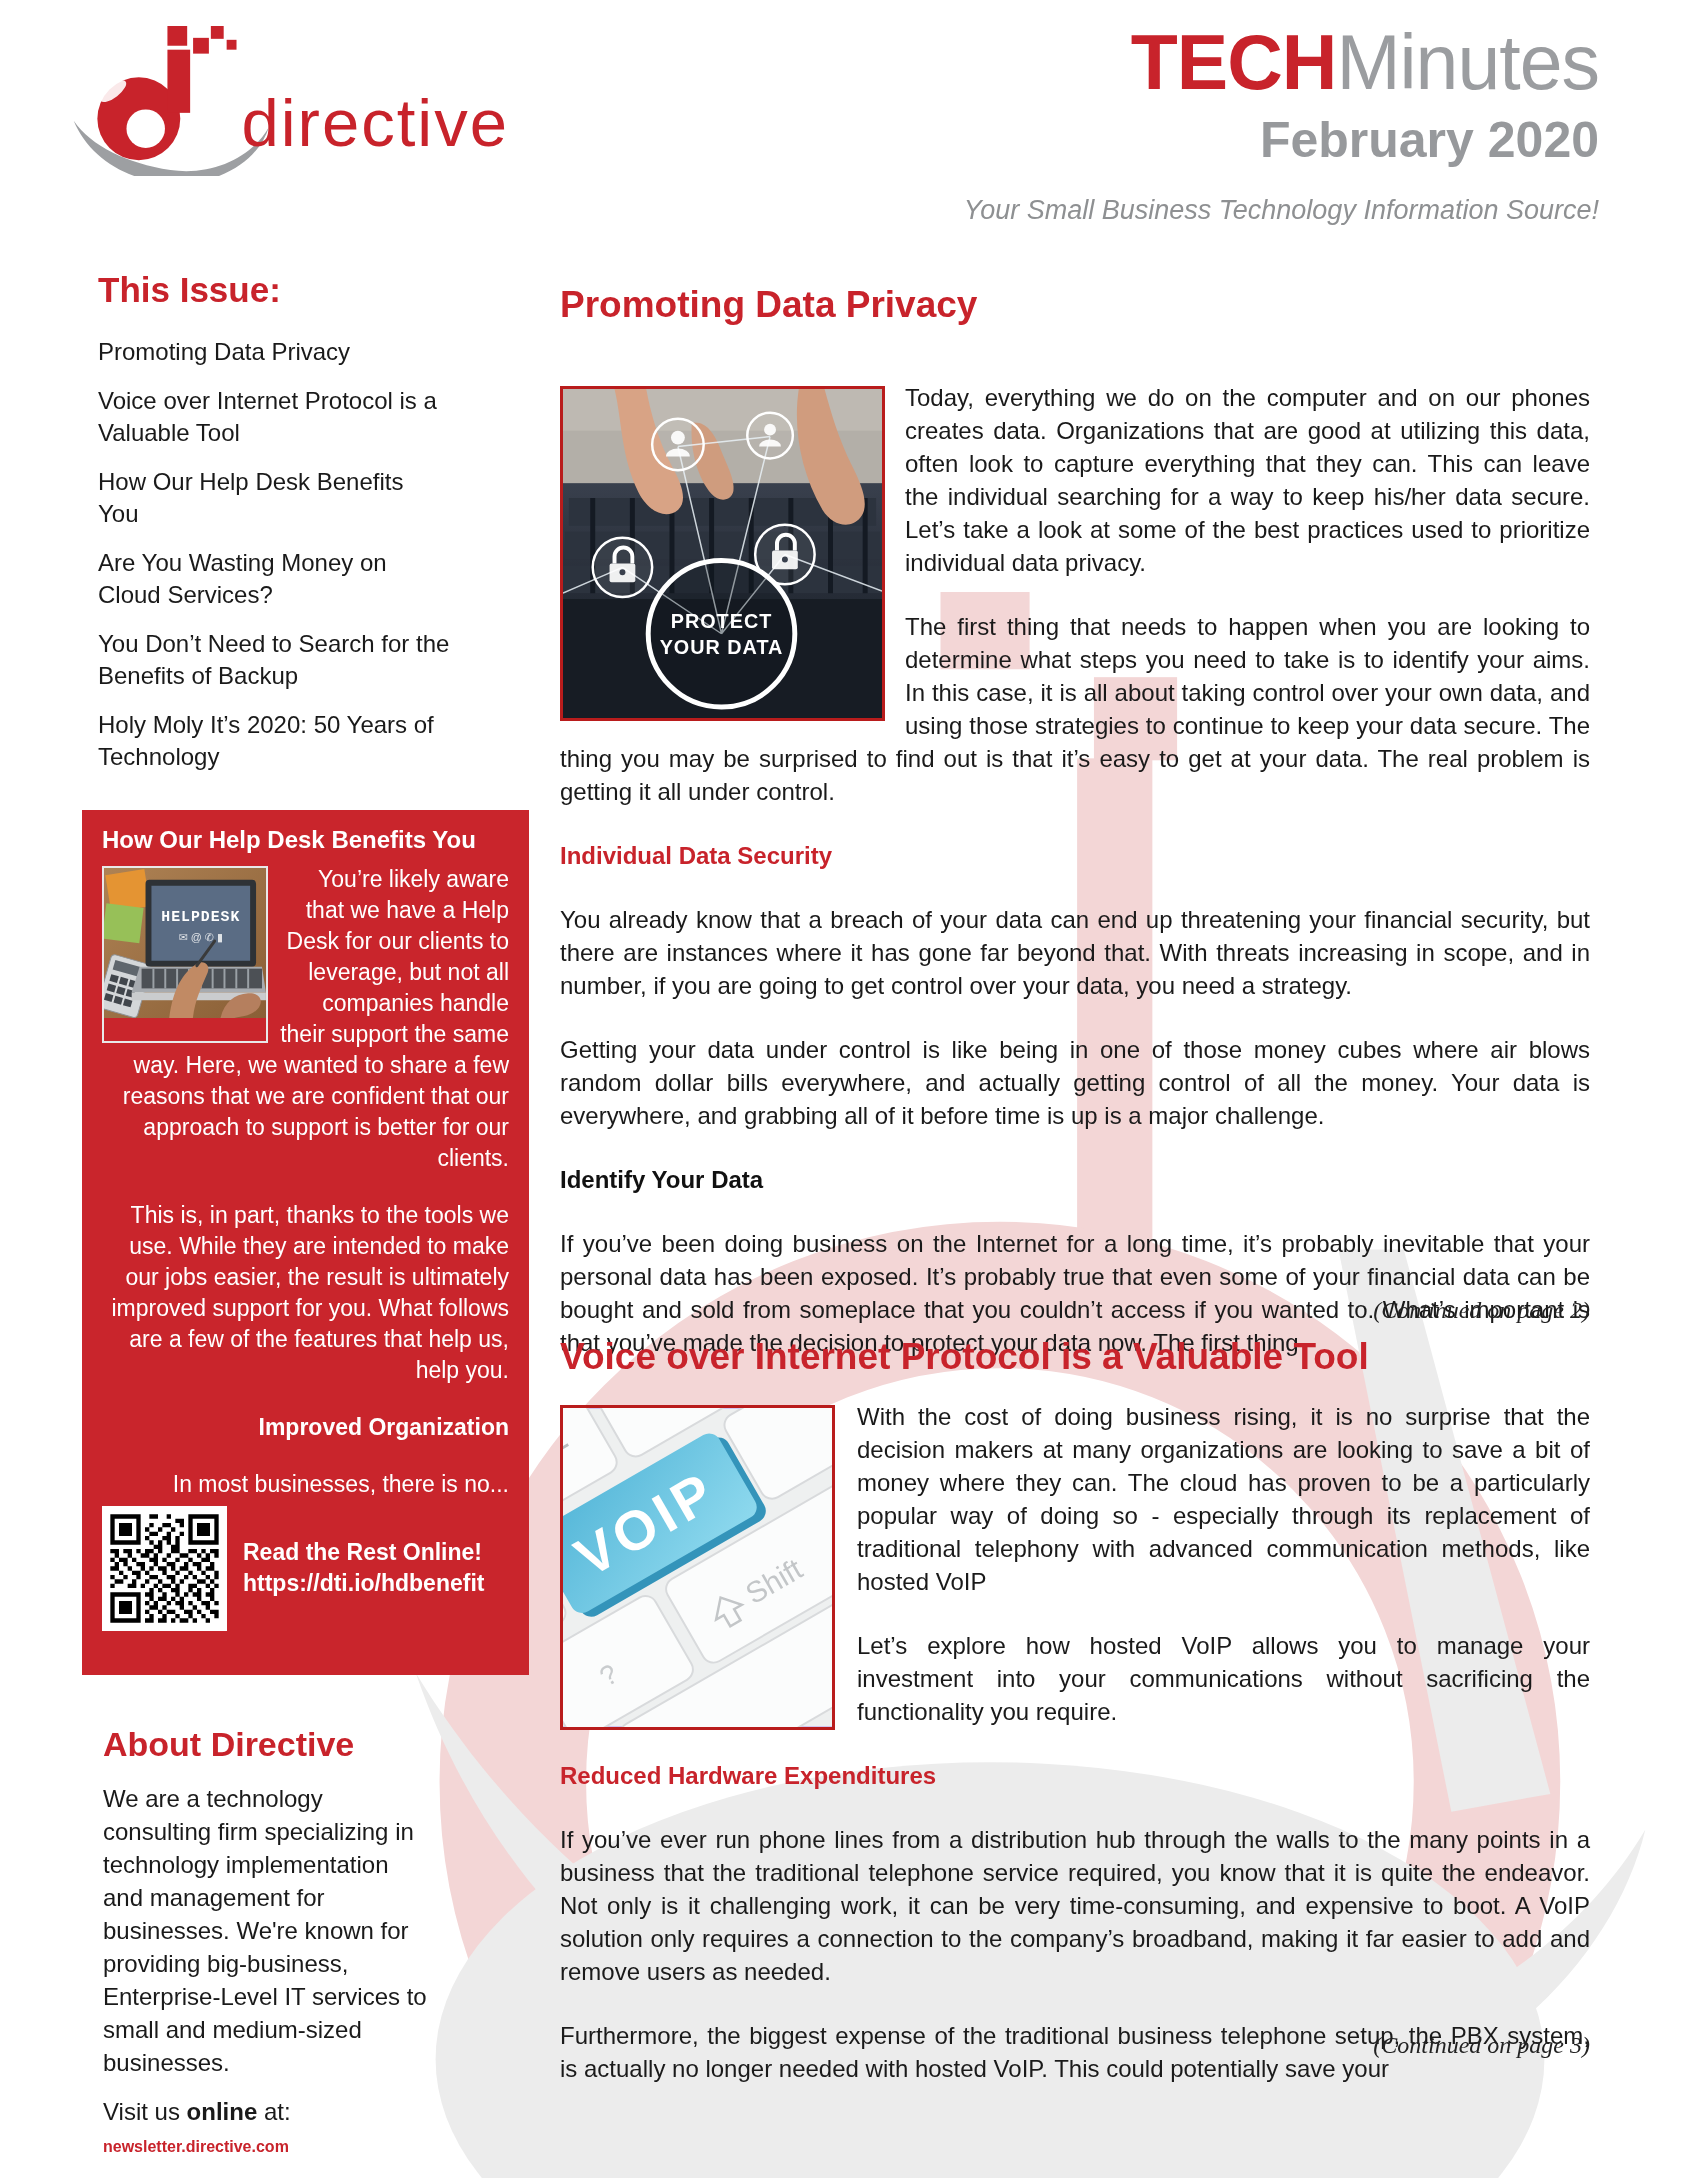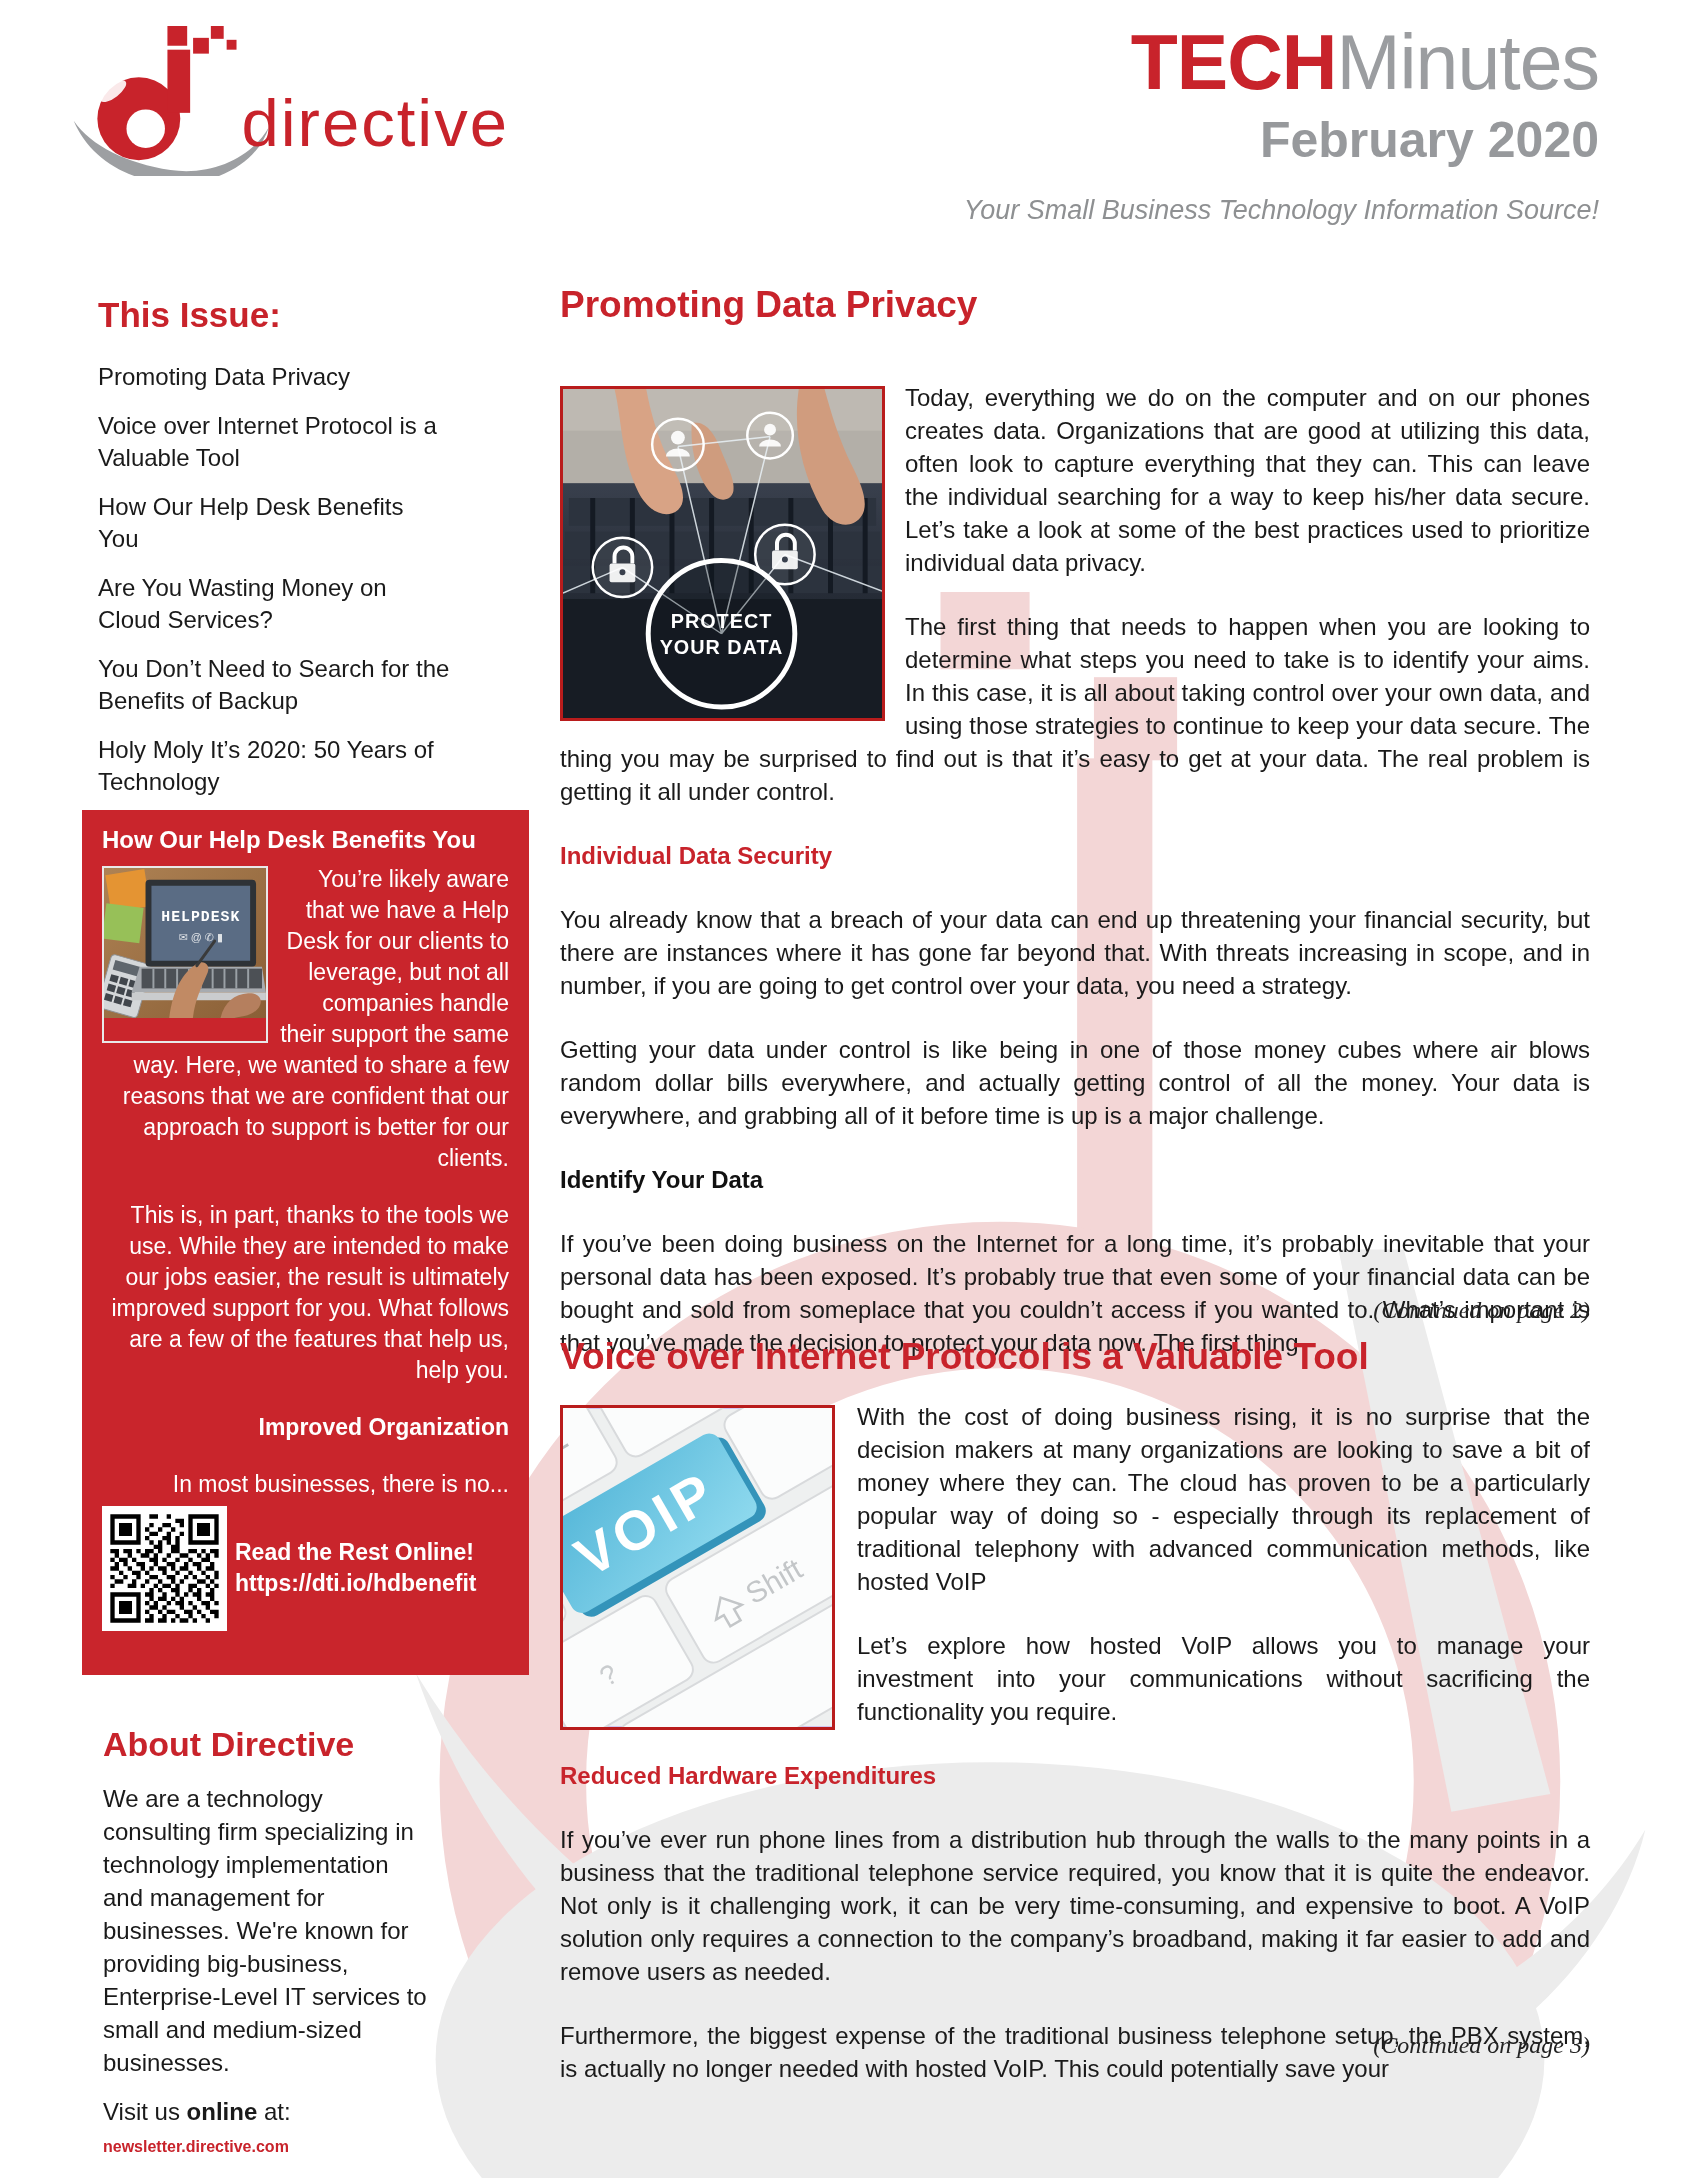--- a/index.html
+++ b/index.html
@@ -21,33 +21,33 @@
   
   .logo{left:65px;top:26px}
   .masthead{top:24px;right:84px;text-align:right}
   .mast-line1{font-size:77px;line-height:1;letter-spacing:-1px;white-space:nowrap}
   .mast-tech{color:var(--accent);font-weight:700}
   .mast-min{color:var(--mastgray);font-weight:400}
   .mast-date{font-size:50px;font-weight:700;color:var(--dategray);margin-top:10px}
   .tagline{font-size:27px;font-style:italic;color:var(--taggray);margin-top:26px}
 
   
-  .issue{left:98px;top:295px;width:352px}
+  .issue{left:98px;top:270px;width:352px}
   .issue h2{margin:0 0 26px;font-size:35px;color:var(--accent);font-weight:700}
   .issue ul{list-style:none;margin:0;padding:0}
   .issue li{font-size:24px;line-height:32px;margin-bottom:17px}
 
   .redbox{left:82px;top:810px;width:447px;height:865px;background:var(--boxred);color:#fff;padding:16px 20px;z-index:2}
   .redbox h3{margin:0 0 10px;font-size:24px;font-weight:700;line-height:1.15}
   .redbox p{font-size:23px;line-height:31px;margin:0 0 26px;text-align:right}
   .redbox .nomb{margin-bottom:0}
   .rb-sub{font-weight:700;font-size:23px;margin:0 0 2px}
   .hd-fig{float:left;margin:2px 12px 6px 0;border:2px solid #e9e9e9;width:166px;height:177px}
   .hd-fig svg{display:block}
-  .qr-row{display:flex;align-items:center;gap:8px;margin-top:6px}
+  .qr-row{display:flex;align-items:center;gap:16px;margin-top:6px}
   .qr-box{background:#fff;padding:4px;width:125px;height:125px;flex:0 0 auto}
   .qr-box svg{display:block}
   .cta{font-weight:700;font-size:23px;line-height:31px}
 
   .about{left:103px;top:1725px;width:329px}
   .about h2{margin:0 0 18px;font-size:34px;color:var(--accent);font-weight:700}
   .about p{font-size:24px;line-height:33px;margin:0}
   .visit{margin-top:16px !important}
   .about .url{color:var(--accent);font-weight:700;font-size:16px;line-height:33px;text-decoration:none;display:inline-block;margin-top:2px}
 

